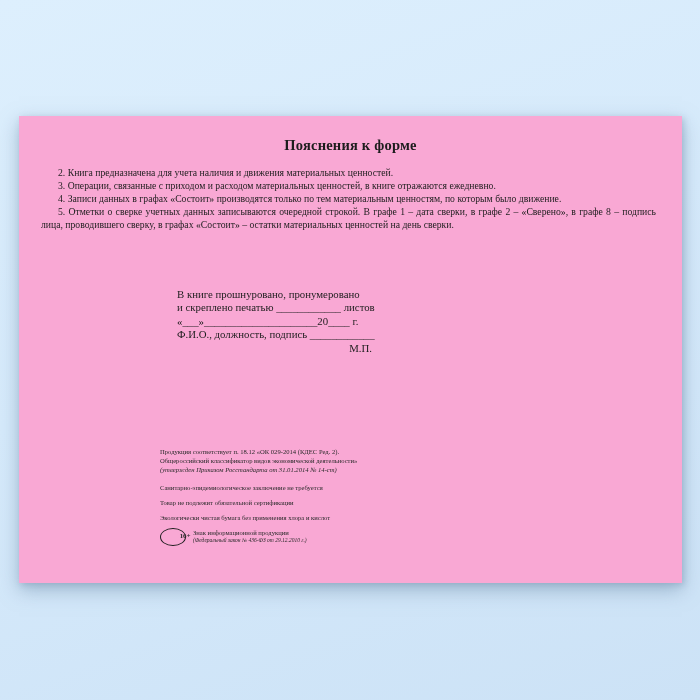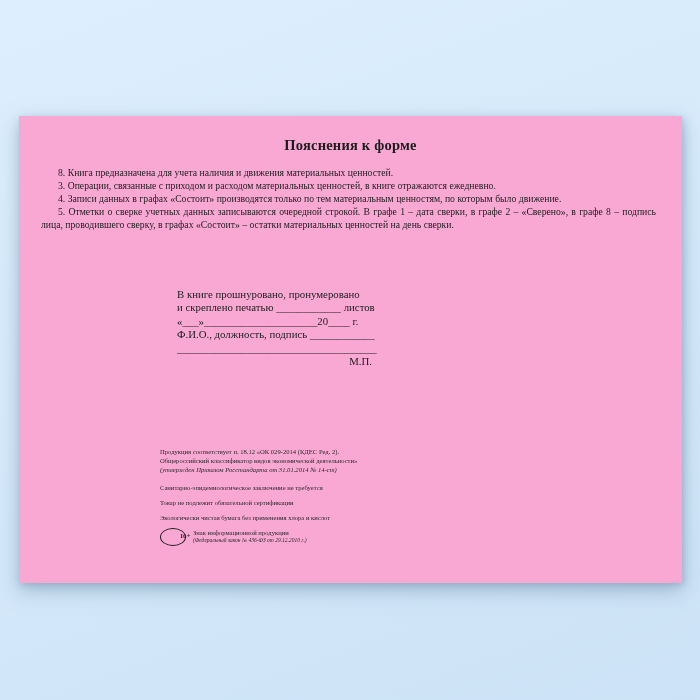--- a/index.html
+++ b/index.html
@@ -45,32 +45,31 @@
   .info-title { line-height:8.5px; }
 </style>
 </head>
 <body>
 
 <div class="page">
 
   <h1 class="title">Пояснения к форме</h1>
 
   <div class="body-text">
-    <p>8. Книга предназначена для учета наличия и движения материальных ценностей.</p>
+    <p>2. Книга предназначена для учета наличия и движения материальных ценностей.</p>
     <p>3. Операции, связанные с приходом и расходом материальных ценностей, в книге отражаются ежедневно.</p>
     <p>4. Записи данных в графах «Состоит» производятся только по тем материальным ценностям, по которым было движение.</p>
     <p>5. Отметки о сверке учетных данных записываются очередной строкой. В графе 1 – дата сверки, в графе 2 – «Сверено», в графе 8 – подпись лица, проводившего сверку, в графах «Состоит» – остатки материальных ценностей на день сверки.</p>
   </div>
 
   <div class="binding">
     <div>В книге прошнуровано, пронумеровано</div>
     <div>и скреплено печатью ____________ листов</div>
     <div>«___»_____________________20____ г.</div>
     <div>Ф.И.О., должность, подпись ____________</div>
-    <div>_____________________________________</div>
     <div class="stamp">М.П.</div>
   </div>
 
   <div class="footer">
     <p class="classifier">
       <span>Продукция соответствует п. 18.12 «ОК 029-2014 (КДЕС Ред. 2).</span><br>
       <span>Общероссийский классификатор видов экономической деятельности»</span><br>
       <span class="em">(утвержден Приказом Росстандарта от 31.01.2014 № 14-ст)</span>
     </p>
     <p class="note">Санитарно-эпидемиологическое заключение не требуется</p>

